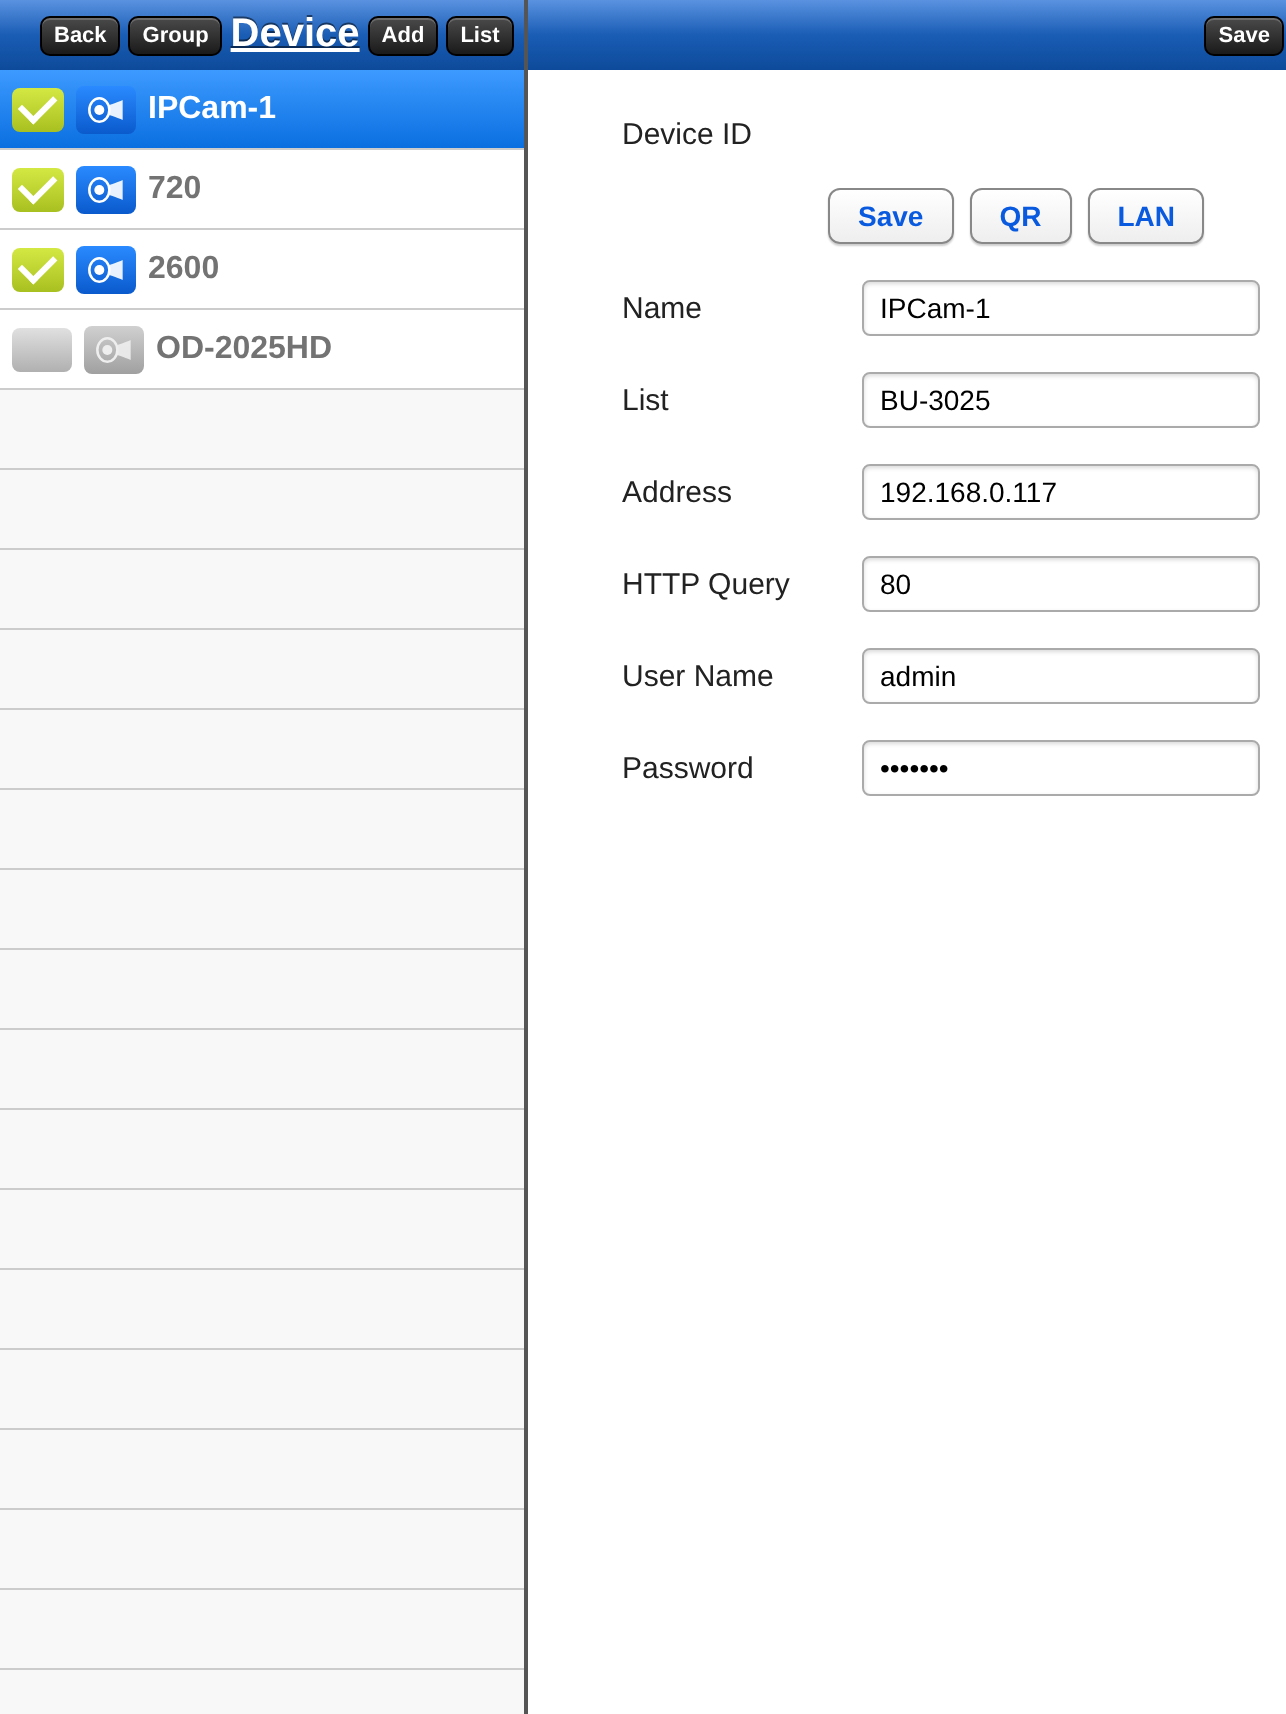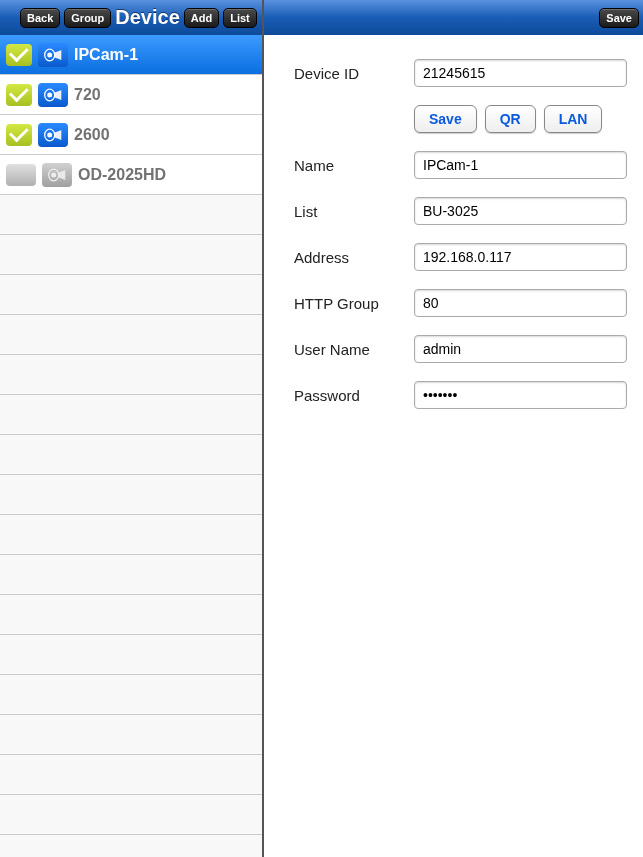--- a/index.html
+++ b/index.html
@@ -3,21 +3,21 @@
   <meta charset="utf-8">
   <style>
     * { margin: 0; padding: 0; box-sizing: border-box; font-family: -apple-system, Helvetica, Arial, sans-serif; }
     body { width: 643px; height: 857px; display: flex; background: #fff; overflow: hidden; }
     
     .left { width: 264px; height: 100%; background: #f0f0f0; display: flex; flex-direction: column; border-right: 2px solid #555; }
     .right { flex: 1; height: 100%; background: #fff; display: flex; flex-direction: column; }
     
     
     .header-l { height: 35px; background: linear-gradient(#5a92e0, #1a5db5 50%, #0d4a9a); display: flex; align-items: center; padding: 0 20px; gap: 4px; }
-    .header-l .title { flex: 1; text-align: center; color: #fff; font-size: 20px; font-weight: bold; text-shadow: 0 -1px 0 rgba(0,0,0,0.5); }
+    .header-l .title { flex: 1; text-align: center; color: #fff; font-size: 20px; font-weight: bold; text-shadow: 0 -1px 0 rgba(0,0,0,0.5); text-decoration: underline; }
     .btn-dark { background: linear-gradient(#4a4a4a, #1a1a1a); color: #fff; border: 1px solid #000; border-radius: 5px; padding: 3px 6px; font-size: 11px; font-weight: bold; cursor: pointer; box-shadow: inset 0 1px 0 rgba(255,255,255,0.2); }
     
     
     .header-r { height: 35px; background: linear-gradient(#5a92e0, #1a5db5 50%, #0d4a9a); display: flex; align-items: center; justify-content: flex-end; padding: 0 4px; }
     
     
     .list { flex: 1; background: #f5f5f5; overflow-y: auto; }
     .row { height: 40px; display: flex; align-items: center; border-bottom: 1px solid #ccc; background: #fff; padding: 0 6px; gap: 6px; }
     .row.selected { background: linear-gradient(#3d9aff, #0a6fe0); }
     .row.empty { background: #f8f8f8; }
@@ -30,21 +30,21 @@
     .cam-icon { width: 30px; height: 24px; border-radius: 4px; position: relative; display: flex; align-items: center; justify-content: center; }
     .cam-icon.on { background: linear-gradient(#2a8aff, #0a5acc); }
     .cam-icon.off { background: linear-gradient(#d0d0d0, #a0a0a0); }
     .cam-icon svg { width: 20px; height: 16px; }
     
     .row-label { font-size: 16px; font-weight: bold; color: #737373; }
     .row.selected .row-label { color: #fff; }
     
     
     .form { flex: 1; padding: 24px 16px 0 30px; }
-    .frow { display: flex; align-items: center; margin-bottom: 18px; }
+    .frow { display: flex; align-items: center; margin-bottom: 18px; margin-left: 17px; }
     .flabel { width: 120px; font-size: 15px; color: #222; }
     .finput { flex: 1; height: 28px; border: 1px solid #aaa; border-radius: 4px; padding: 0 8px; font-size: 14px; background: #fff; box-shadow: inset 0 1px 2px rgba(0,0,0,0.15); }
     
     .btn-row { display: flex; gap: 8px; margin: 0 0 18px 120px; }
     .btn-white { background: linear-gradient(#fff, #eee); border: 1px solid #888; border-radius: 6px; padding: 5px 14px; font-size: 14px; font-weight: bold; color: #0a5adf; cursor: pointer; box-shadow: 0 1px 1px rgba(0,0,0,0.2); }
   </style>
 </head>
 <body>
 
 <div class="left">
@@ -120,41 +120,40 @@
     </div>
 </div>
 
 <div class="right">
   <div class="header-r">
     <button class="btn-dark">Save</button>
   </div>
   <div class="form">
     <div class="frow">
       <div class="flabel">Device ID</div>
-      <input class="finput" value="21245615" style="">
     </div>
     <div class="btn-row">
       <button class="btn-white">Save</button>
       <button class="btn-white">QR</button>
       <button class="btn-white">LAN</button>
     </div>
     <div class="frow">
       <div class="flabel">Name</div>
       <input class="finput" value="IPCam-1" style="">
     </div>
     <div class="frow">
       <div class="flabel">List</div>
       <input class="finput" value="BU-3025" style="">
     </div>
     <div class="frow">
       <div class="flabel">Address</div>
       <input class="finput" value="192.168.0.117" style="">
     </div>
     <div class="frow">
-      <div class="flabel">HTTP Group</div>
+      <div class="flabel">HTTP Query</div>
       <input class="finput" value="80" style="">
     </div>
     <div class="frow">
       <div class="flabel">User Name</div>
       <input class="finput" value="admin" style="">
     </div>
     <div class="frow">
       <div class="flabel">Password</div>
       <input class="finput" value="•••••••" style="">
     </div>

